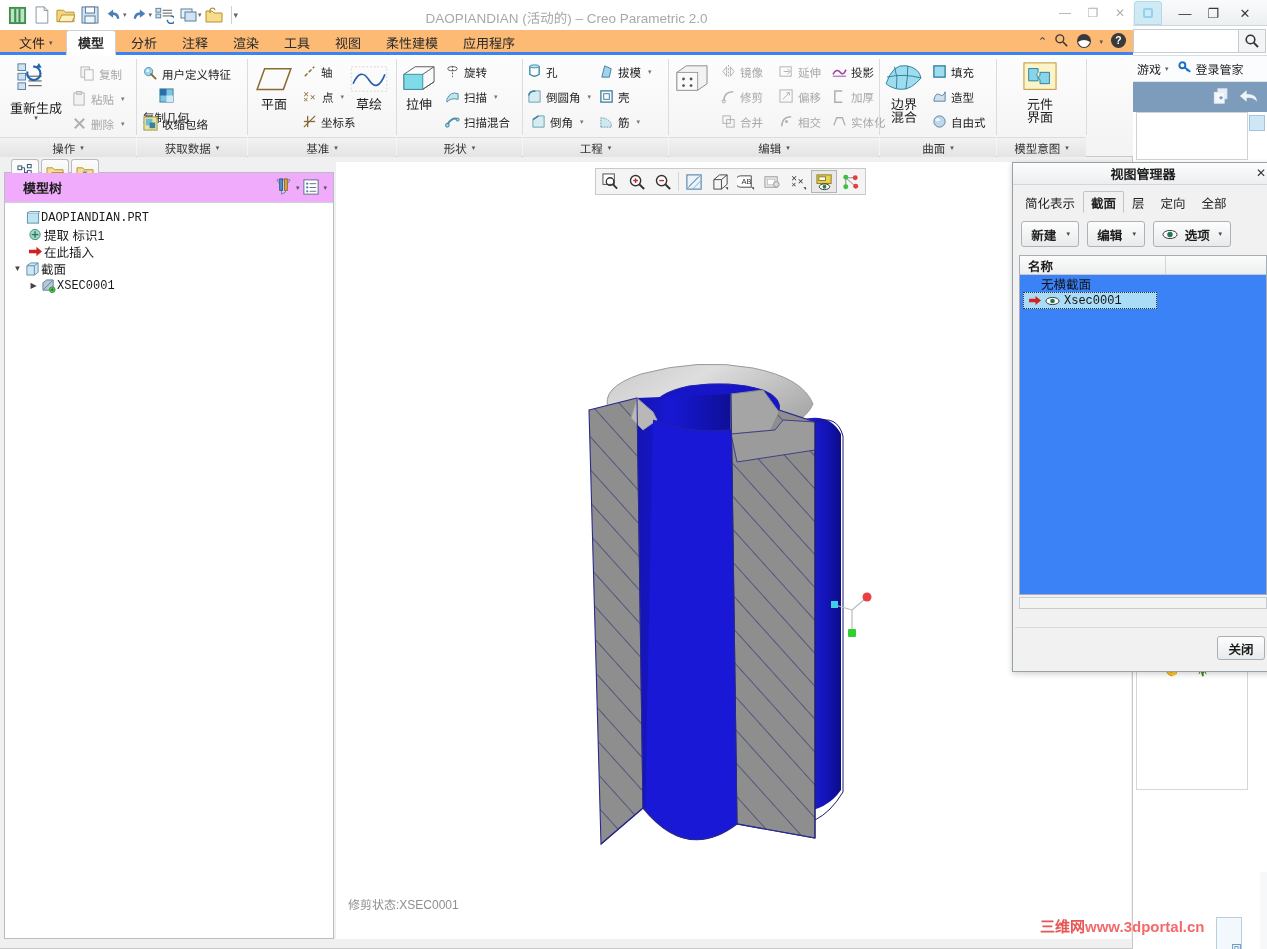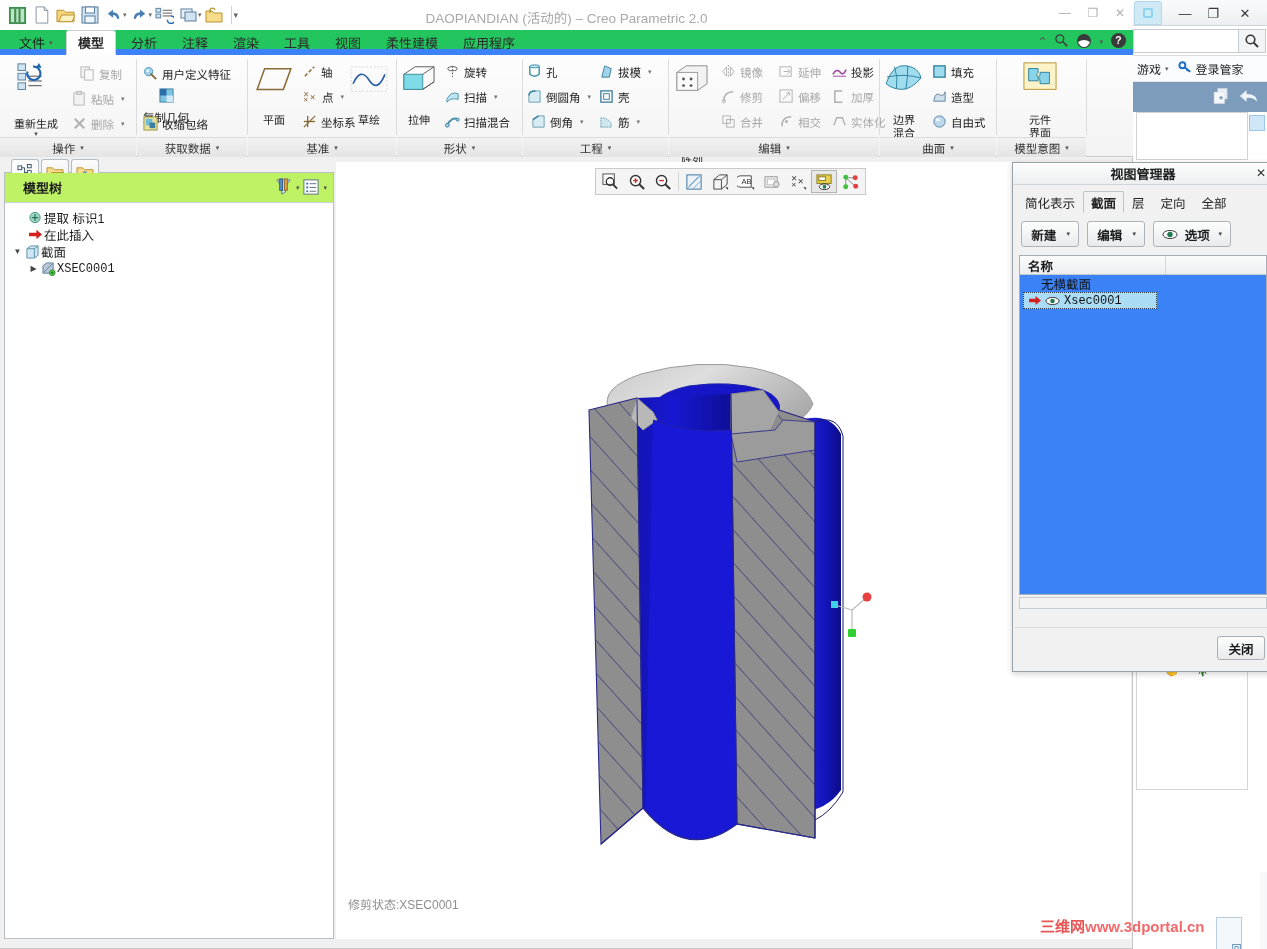--- a/index.html
+++ b/index.html
@@ -40,50 +40,50 @@
   
   .titlebar { position:absolute; left:0; top:0; width:1133px; height:30px; background:#ffffff; }
   .qat { position:absolute; left:6px; top:2px; height:26px; display:flex; align-items:center; gap:1px; }
   .qat-btn { width:23px; height:24px; display:flex; align-items:center; justify-content:center; border-radius:2px; }
   .qat-sep { width:1px; height:18px; background:#d0d0d0; margin:0 4px; }
   .qat-caret { font-size:7px; color:#666; margin-left:-3px; align-self:center; }
   .win-title { position:absolute; left:0; top:7px; width:1133px; text-align:center; font-size:13.5px; color:#a9a9a9; pointer-events:none; }
   .win-ctrl { position:absolute; top:4px; width:26px; height:18px; display:flex; align-items:center; justify-content:center; color:#b0b0b0; font-size:12px; }
 
   
-  .tabrow { position:absolute; left:0; top:30px; width:1133px; height:25px; background:#22c55e; border-bottom:6px solid #3b82f6; }
+  .tabrow { position:absolute; left:0; top:30px; width:1133px; height:25px; background:#fdba74; border-bottom:3px solid #3b82f6; }
   .tab { position:absolute; top:0px; height:25px; padding:0 11px; display:flex; align-items:center; font-size:13px; color:#2b2b2b; cursor:default; }
   .tab.active { background:#fff; border:1px solid #cfcfcf; border-bottom:1px solid #fff; border-radius:3px 3px 0 0; font-weight:bold; z-index:3;}
   .tab.file { color:#1b1b1b; }
   .tab .dd { font-size:7px; margin-left:4px; color:#555; }
   .tabrow-right { position:absolute; right:6px; top:2px; display:flex; align-items:center; gap:7px; }
 
   
   .ribbon { position:absolute; left:0; top:55px; width:1133px; height:102px; background:linear-gradient(#fdfdfd,#f3f3f3); border-bottom:1px solid #c9c9c9; }
   .rgroup { position:absolute; top:0; height:102px; }
   .rgroup-body { position:absolute; top:2px; left:0; right:0; height:80px; }
   .rgroup-label { position:absolute; bottom:0px; left:0; right:0; height:20px; background:linear-gradient(#f2f2f2,#e4e4e4); border-top:1px solid #dcdcdc; display:flex; align-items:center; justify-content:center; font-size:11.5px; color:#333; }
   .rgroup-label .dd { font-size:7px; margin-left:5px; color:#555; }
   .rgroup-sep { position:absolute; top:4px; width:1px; height:76px; background:#dcdcdc; }
 
   .big-btn { position:absolute; display:flex; flex-direction:column; align-items:center; width:58px; }
-  .big-btn .lbl { font-size:11px; color:#222; line-height:13px; text-align:center; margin-top:19px; }
+  .big-btn .lbl { font-size:13px; color:#222; line-height:13px; text-align:center; margin-top:3px; }
   .big-btn .dd { font-size:7px; color:#555; line-height:6px; }
 
   .sm-btn { position:absolute; display:flex; align-items:center; gap:4px; height:22px; font-size:11.5px; color:#222; white-space:nowrap;}
   .sm-btn.dim { color:#a8a8a8; }
   .sm-btn .dd { font-size:7px; color:#777; margin-left:3px;}
   .ico { display:inline-block; flex:0 0 auto; }
 
   
   .treepanel { position:absolute; left:4px; top:172px; width:330px; height:767px; background:#fbfbfc; border:1px solid #b8bdc2; }
   .tree-tabs { position:absolute; left:0; top:-14px; height:28px; display:flex; gap:2px; padding-left:6px; }
   .tree-tab { width:28px; height:26px; border:1px solid #b8bdc2; border-bottom:none; background:linear-gradient(#fcfcfc,#ececec); display:flex; align-items:center; justify-content:center; border-radius:3px 3px 0 0;}
   .tree-tab.active { background:#fbfbfc; }
-  .tree-header { position:absolute; left:0; top:0; width:328px; height:30px; background:#bef264; border-bottom:1px solid #cfd3d7; display:flex; align-items:center; }
+  .tree-header { position:absolute; left:0; top:0; width:328px; height:30px; background:#f0abfc; border-bottom:1px solid #cfd3d7; display:flex; align-items:center; }
   .tree-title { font-size:13px; font-weight:bold; color:#1d1d1d; margin-left:18px; }
   .tree-hdr-right { position:absolute; right:6px; top:4px; display:flex; align-items:center; gap:3px; }
   .tree-body { position:absolute; left:0; top:31px; width:328px; bottom:0; background:#ffffff; padding-top:5px; }
   .tnode { display:flex; align-items:center; height:17px; font-size:12.5px; color:#1a1a1a; font-family:"Liberation Sans","DejaVu Sans",sans-serif; white-space:nowrap; }
   .tnode .tw { width:13px; display:flex; align-items:center; justify-content:center; font-size:8px; color:#444; }
   .tnode .ticon { width:17px; display:flex; align-items:center; justify-content:center; }
 
   
   .viewport { position:absolute; left:336px; top:162px; width:795px; height:777px; background:#ffffff; }
   .gtoolbar { position:absolute; left:259px; top:6px; height:27px; background:#f4f4f4; border:1px solid #cacaca; display:flex; align-items:center; padding:12px 2px; }
@@ -743,20 +743,30 @@
                 <line x1="8" y1="10" x2="15" y2="10" stroke="#5a6f82"></line>
                 <circle cx="5.5" cy="14" r="1.2" fill="#4a7fb5"></circle>
                 <line x1="8" y1="14" x2="15" y2="14" stroke="#5a6f82"></line>
               </svg>
           </span>
           <span style="font-size:7px;color:#555;">▾</span>
         </div>
       </div>
 
       <div class="tree-body">
+        <div class="tnode" style="padding-left:6px;">
+          <span class="tw"></span>
+          <span class="ticon">
+            <svg width="14" height="14" viewBox="0 0 15 15">
+                <rect x="1.5" y="2" width="12" height="11" fill="#bfe6f0" stroke="#5a8fa8"></rect>
+                <path d="M1.5 2 L4 0.5 L15 0.5 L13.5 2" fill="#e4f4f9" stroke="#5a8fa8"></path>
+              </svg>
+          </span>
+          <span style="font-family:'Liberation Mono','DejaVu Sans Mono',monospace;font-size:12px;">DAOPIANDIAN.PRT</span>
+        </div>
         <div class="tnode" style="padding-left:22px;">
           <span class="ticon">
             <svg width="15" height="14" viewBox="0 0 16 15">
                 <circle cx="7.5" cy="7" r="5.5" fill="#9fd8c4" stroke="#3f8f7f"></circle>
                 <path d="M4 7h7M7.5 3.5v7" stroke="#2a6f5f" stroke-width="1.4"></path>
               </svg>
           </span>
           <span>提取 标识1</span>
         </div>
         <div class="tnode" style="padding-left:22px;">

